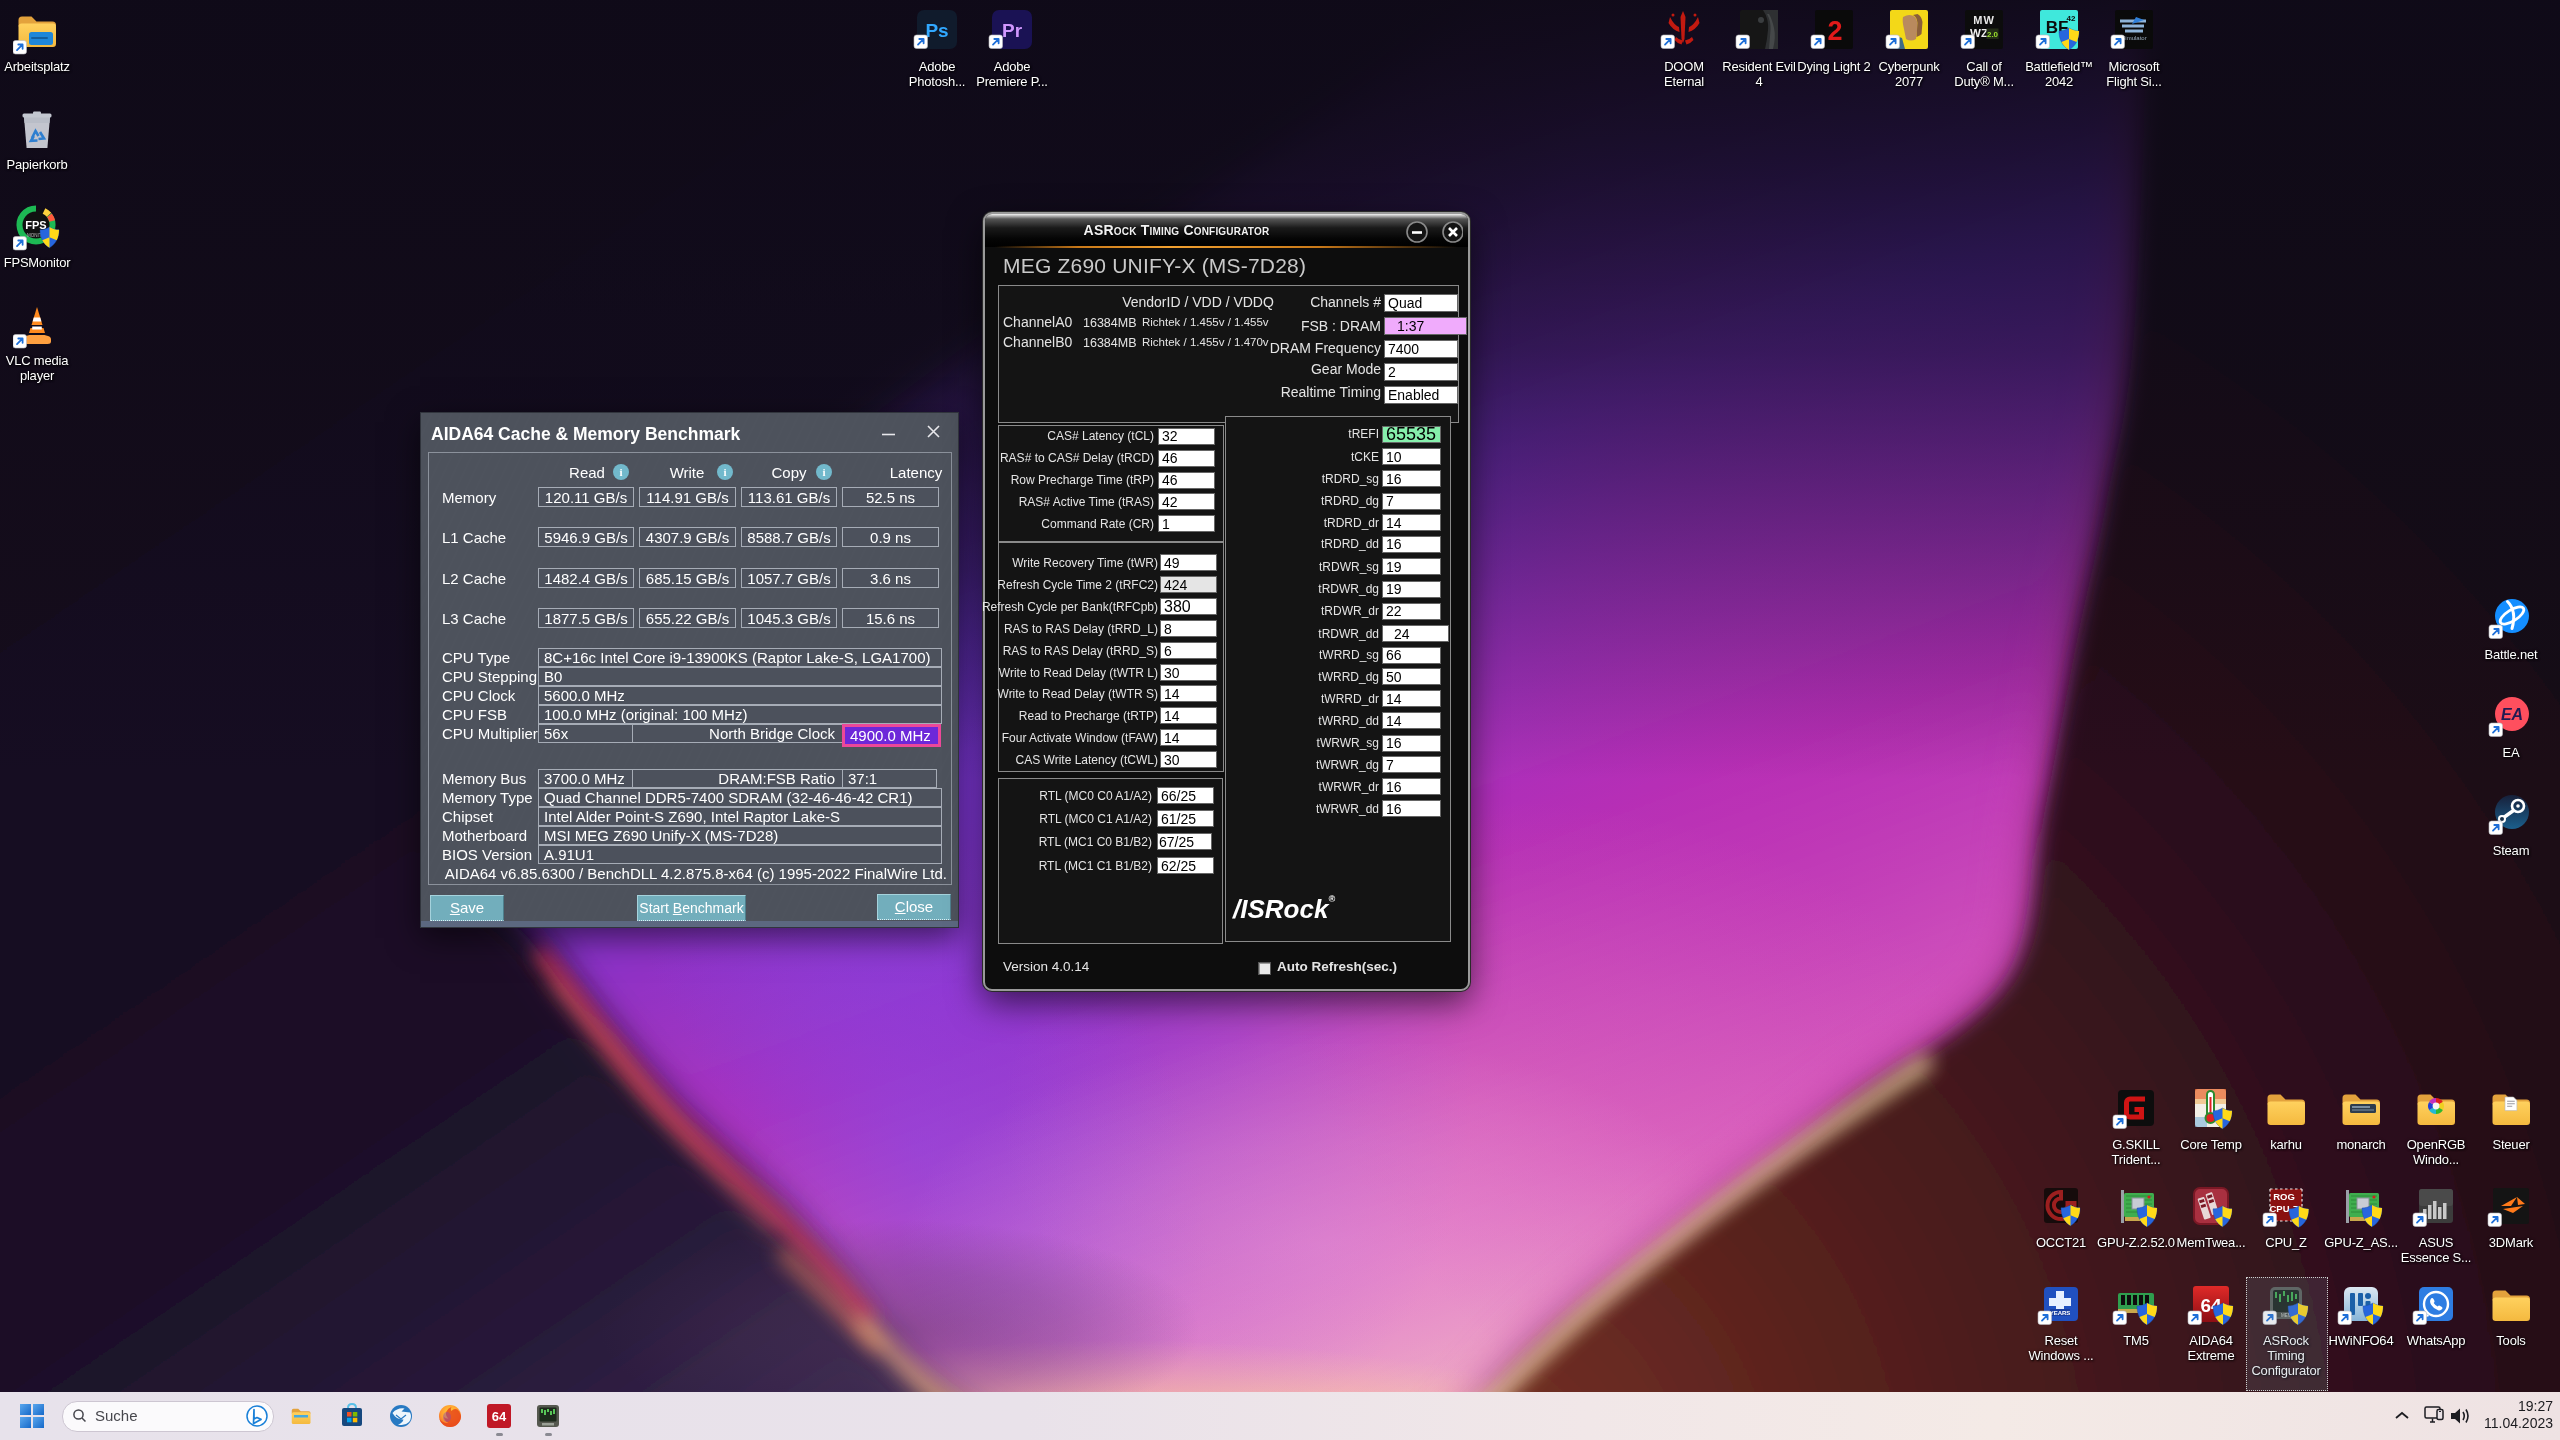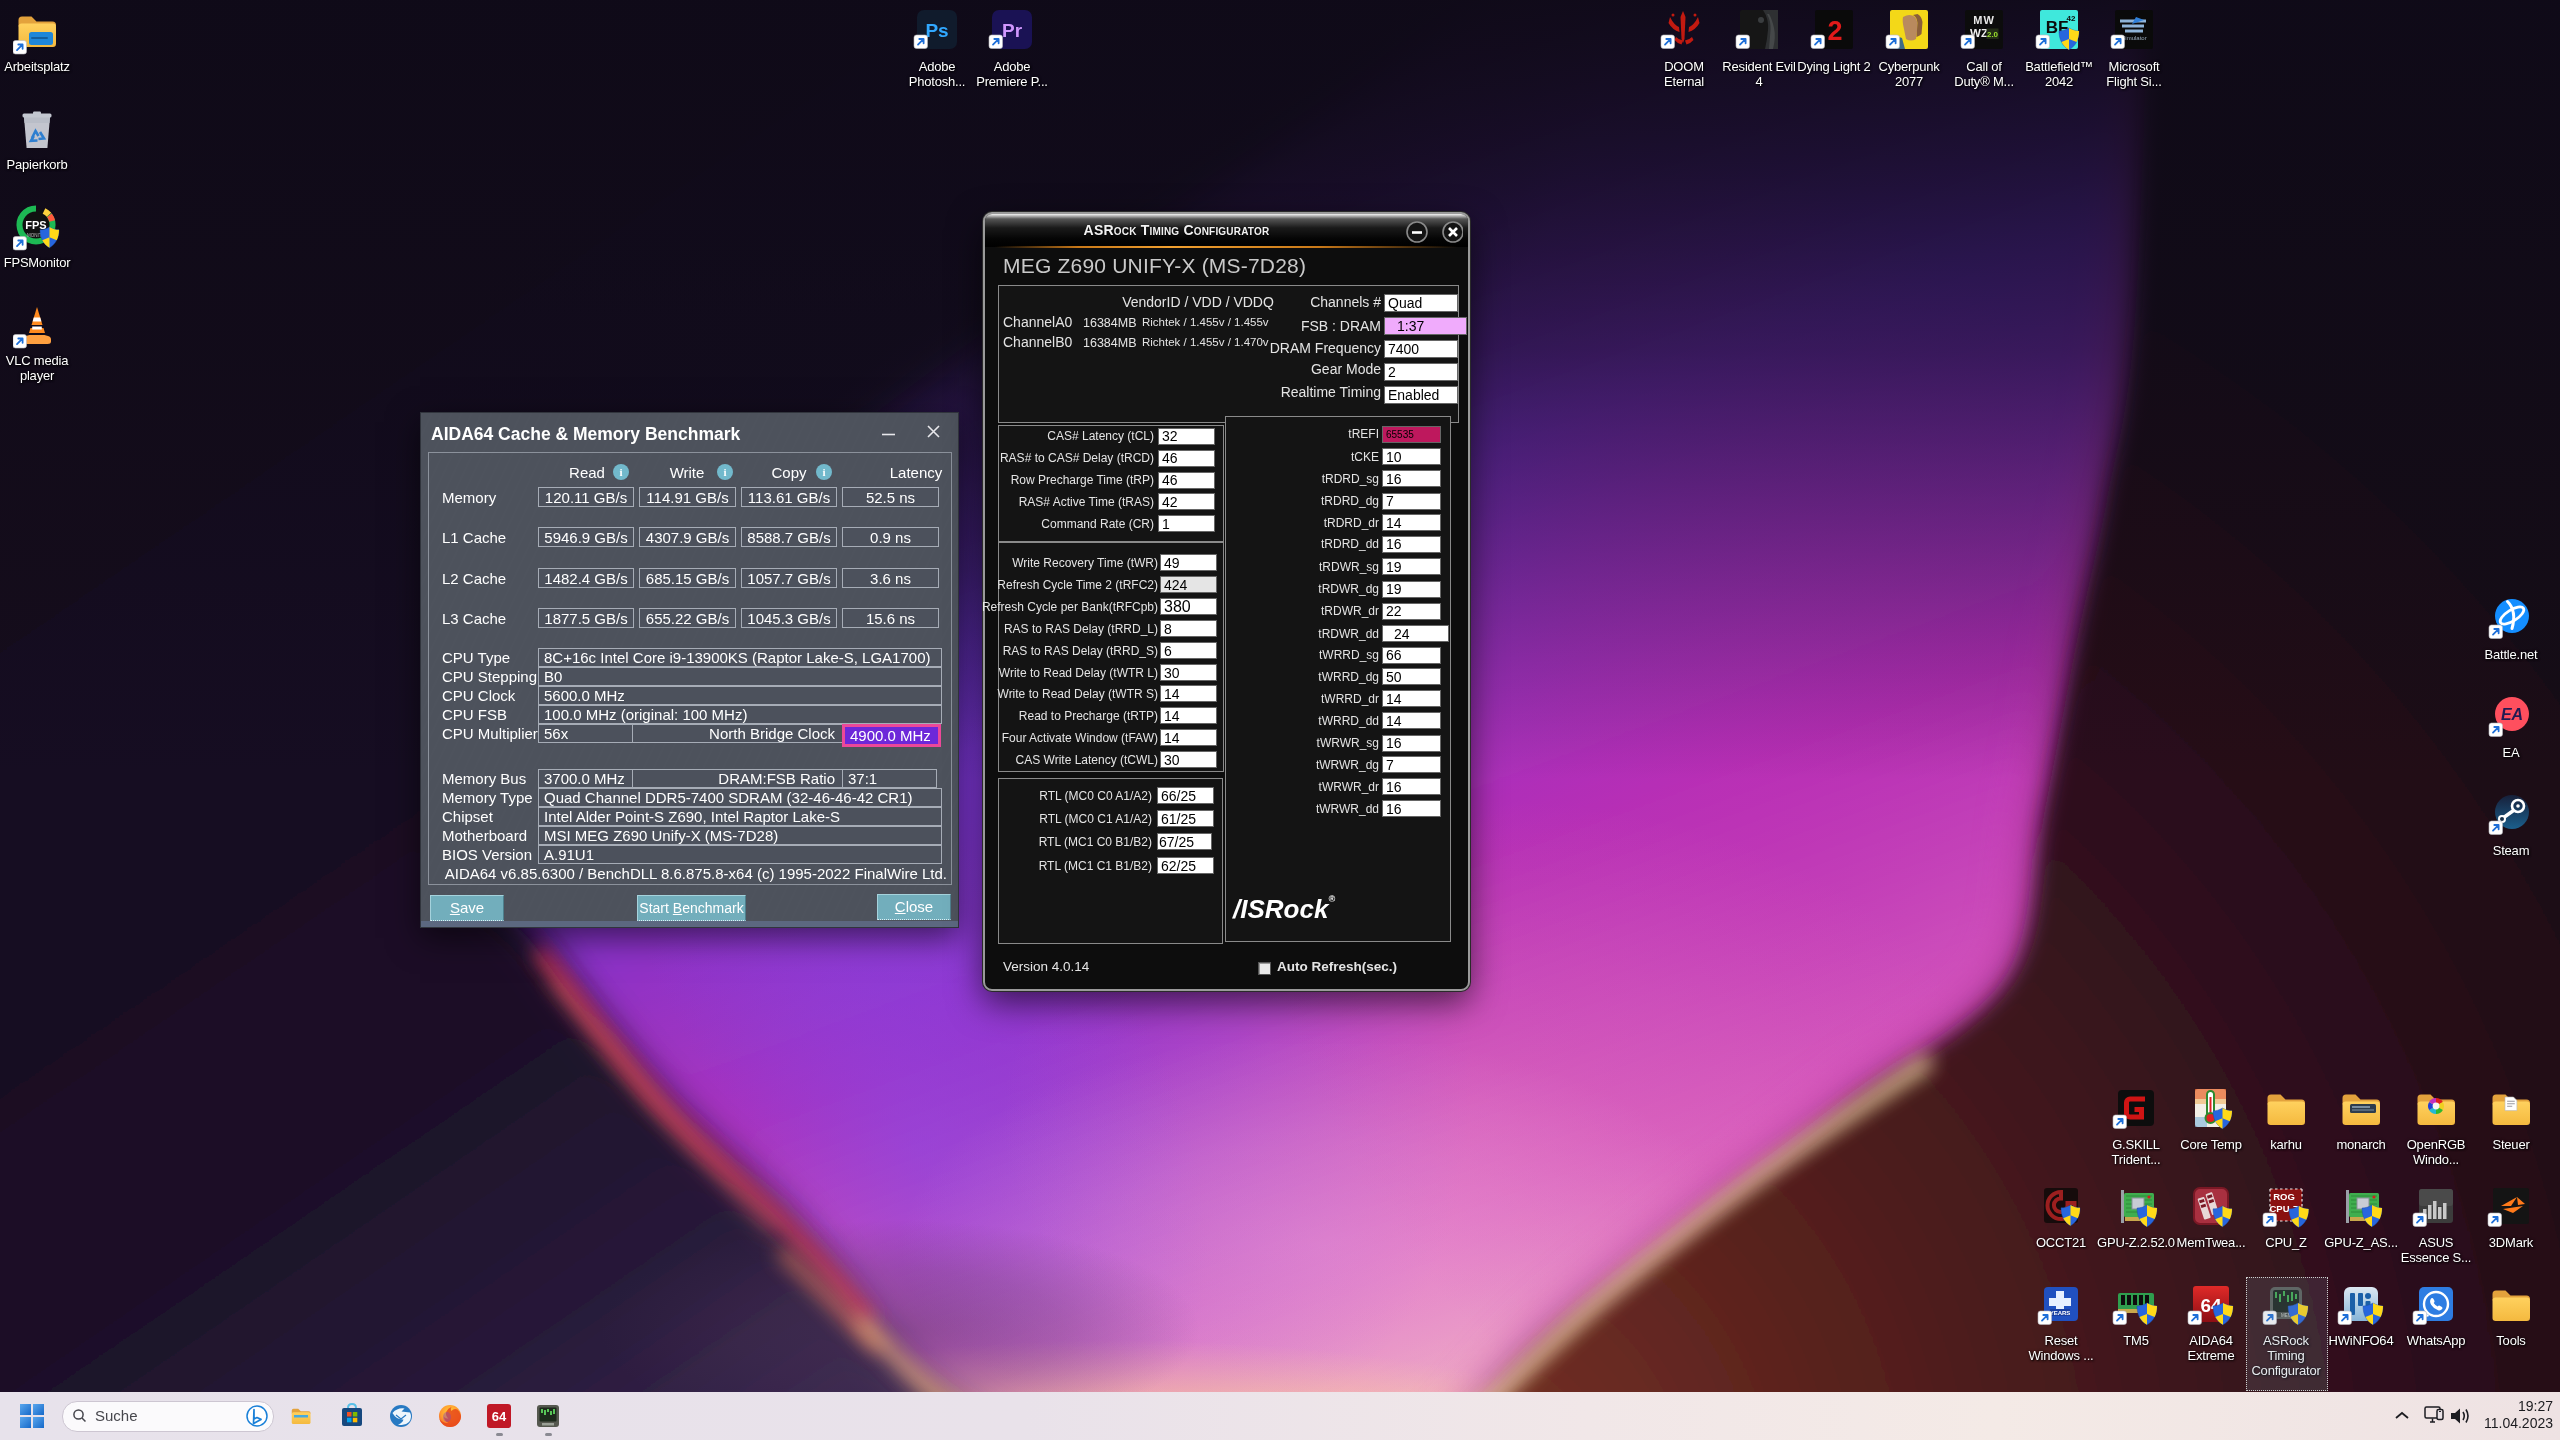--- a/index.html
+++ b/index.html
@@ -628,21 +628,21 @@
 <div style="position:absolute;background:#4c515c;border:1px solid #a6acb6;color:#fff;display:flex;align-items:center;left:211px;top:356px;width:202px;height:17px;justify-content:flex-end;padding-right:8px">DRAM:FSB Ratio</div>
 <div style="position:absolute;background:#4c515c;border:1px solid #a6acb6;color:#fff;display:flex;align-items:center;left:421px;top:356px;width:88px;height:17px;padding-left:5px">37:1</div>
 <div style="position:absolute;left:21px;top:375px;height:19px;display:flex;align-items:center">Memory Type</div>
 <div style="position:absolute;background:#4c515c;border:1px solid #a6acb6;color:#fff;display:flex;align-items:center;left:117px;top:375px;width:397px;height:17px;padding-left:5px">Quad Channel DDR5-7400 SDRAM  (32-46-46-42 CR1)</div>
 <div style="position:absolute;left:21px;top:394px;height:19px;display:flex;align-items:center">Chipset</div>
 <div style="position:absolute;background:#4c515c;border:1px solid #a6acb6;color:#fff;display:flex;align-items:center;left:117px;top:394px;width:397px;height:17px;padding-left:5px">Intel Alder Point-S Z690, Intel Raptor Lake-S</div>
 <div style="position:absolute;left:21px;top:413px;height:19px;display:flex;align-items:center">Motherboard</div>
 <div style="position:absolute;background:#4c515c;border:1px solid #a6acb6;color:#fff;display:flex;align-items:center;left:117px;top:413px;width:397px;height:17px;padding-left:5px">MSI MEG Z690 Unify-X (MS-7D28)</div>
 <div style="position:absolute;left:21px;top:432px;height:19px;display:flex;align-items:center">BIOS Version</div>
 <div style="position:absolute;background:#4c515c;border:1px solid #a6acb6;color:#fff;display:flex;align-items:center;left:117px;top:432px;width:397px;height:17px;padding-left:5px">A.91U1</div>
-<div style="position:absolute;right:11px;top:452px">AIDA64 v6.85.6300 / BenchDLL 8.6.875.8-x64  (c) 1995-2022 FinalWire Ltd.</div>
+<div style="position:absolute;right:11px;top:452px">AIDA64 v6.85.6300 / BenchDLL 4.2.875.8-x64  (c) 1995-2022 FinalWire Ltd.</div>
 <div style="position:absolute;background:#72aebc;color:#fff;text-align:center;height:24px;line-height:24px;border-top:1px solid #a5d2dc;border-left:1px solid #a5d2dc;border-right:1px solid #4d7f8c;border-bottom:1px dotted #dff0f5;left:9px;top:482px;width:72px"><u>S</u>ave</div>
 <div style="position:absolute;background:#72aebc;color:#fff;text-align:center;height:24px;line-height:24px;border-top:1px solid #a5d2dc;border-left:1px solid #a5d2dc;border-right:1px solid #4d7f8c;border-bottom:1px dotted #dff0f5;left:216px;top:482px;width:107px;white-space:nowrap;font-size:14px">Start <u>B</u>enchmark</div>
 <div style="position:absolute;background:#72aebc;color:#fff;text-align:center;height:24px;line-height:24px;border-top:1px solid #a5d2dc;border-left:1px solid #a5d2dc;border-right:1px solid #4d7f8c;border-bottom:1px dotted #dff0f5;left:456px;top:481px;width:72px"><u>C</u>lose</div>
 <div style="position:absolute;left:0;bottom:0;width:100%;height:6px;background:#5c6880"></div>
 </div>
 <div style="position:absolute;left:983px;top:212px;width:483px;height:775px;background:#0d0d0d;border-radius:9px;border:2px solid #9a9a9a;box-shadow:0 0 0 1px #2a2a2a,0 12px 34px rgba(0,0,0,.6);color:#e4e4e4;font-size:13.5px">
 <div style="position:absolute;left:0;top:0;width:100%;height:33px;border-radius:7px 7px 0 0;background:linear-gradient(#f4f4f4 0%,#aaa 7%,#555 15%,#1a1a1a 42%,#050505 75%,#000 100%)"></div>
 <div style="position:absolute;left:-50px;top:8px;width:100%;text-align:center;font-variant:small-caps;font-weight:bold;font-size:14px;letter-spacing:.2px;color:#f2f2f2;text-shadow:0 1px 2px #000">ASRock Timing Configurator</div>
 <div style="position:absolute;left:10px;top:32px;width:463px;height:2px;background:linear-gradient(90deg,rgba(200,120,24,0) 0%,#c87818 18%,#f0a030 38%,#c87818 70%,rgba(200,120,24,0) 100%)"></div>
 <svg style="position:absolute;left:420px;top:6px" width="58" height="24" viewBox="0 0 58 24">
@@ -706,21 +706,21 @@
 <div style="position:absolute;background:#fff;border:1px solid #666;color:#000;display:flex;align-items:center;padding-left:3px;font-size:14px;left:175px;top:537px;width:52px;height:15px">30</div>
 <div style="position:absolute;left:2px;top:573px;width:165px;height:17px;text-align:right;font-size:12px;white-space:nowrap;display:flex;align-items:center;justify-content:flex-end">RTL (MC0 C0 A1/A2)</div>
 <div style="position:absolute;background:#fff;border:1px solid #666;color:#000;display:flex;align-items:center;padding-left:3px;font-size:14px;left:172px;top:573px;width:52px;height:15px">66/25</div>
 <div style="position:absolute;left:2px;top:596px;width:165px;height:17px;text-align:right;font-size:12px;white-space:nowrap;display:flex;align-items:center;justify-content:flex-end">RTL (MC0 C1 A1/A2)</div>
 <div style="position:absolute;background:#fff;border:1px solid #666;color:#000;display:flex;align-items:center;padding-left:3px;font-size:14px;left:172px;top:596px;width:52px;height:15px">61/25</div>
 <div style="position:absolute;left:2px;top:619px;width:165px;height:17px;text-align:right;font-size:12px;white-space:nowrap;display:flex;align-items:center;justify-content:flex-end">RTL (MC1 C0 B1/B2)</div>
 <div style="position:absolute;background:#fff;border:1px solid #666;color:#000;display:flex;align-items:center;padding-left:1px;font-size:14px;left:172px;top:619px;width:52px;height:15px">67/25</div>
 <div style="position:absolute;left:2px;top:643px;width:165px;height:17px;text-align:right;font-size:12px;white-space:nowrap;display:flex;align-items:center;justify-content:flex-end">RTL (MC1 C1 B1/B2)</div>
 <div style="position:absolute;background:#fff;border:1px solid #666;color:#000;display:flex;align-items:center;padding-left:3px;font-size:14px;left:172px;top:643px;width:52px;height:15px">62/25</div>
 <div style="position:absolute;left:229px;top:211.5px;width:165px;height:17px;text-align:right;font-size:12px;white-space:nowrap;display:flex;align-items:center;justify-content:flex-end">tREFI</div>
-<div style="position:absolute;background:#be185d;border:1px solid #666;color:#000;display:flex;align-items:center;padding-left:3px;font-size:10px;left:397px;top:211.5px;width:54px;height:15px">65535</div>
+<div style="position:absolute;background:#86efac;border:1px solid #666;color:#000;display:flex;align-items:center;padding-left:3px;font-size:18px;left:397px;top:211.5px;width:54px;height:15px">65535</div>
 <div style="position:absolute;left:229px;top:234px;width:165px;height:17px;text-align:right;font-size:12px;white-space:nowrap;display:flex;align-items:center;justify-content:flex-end">tCKE</div>
 <div style="position:absolute;background:#fff;border:1px solid #666;color:#000;display:flex;align-items:center;padding-left:3px;font-size:14px;left:397px;top:234px;width:54px;height:15px">10</div>
 <div style="position:absolute;left:229px;top:256px;width:165px;height:17px;text-align:right;font-size:12px;white-space:nowrap;display:flex;align-items:center;justify-content:flex-end">tRDRD_sg</div>
 <div style="position:absolute;background:#fff;border:1px solid #666;color:#000;display:flex;align-items:center;padding-left:3px;font-size:14px;left:397px;top:256px;width:54px;height:15px">16</div>
 <div style="position:absolute;left:229px;top:278.5px;width:165px;height:17px;text-align:right;font-size:12px;white-space:nowrap;display:flex;align-items:center;justify-content:flex-end">tRDRD_dg</div>
 <div style="position:absolute;background:#fff;border:1px solid #666;color:#000;display:flex;align-items:center;padding-left:3px;font-size:14px;left:397px;top:278.5px;width:54px;height:15px">7</div>
 <div style="position:absolute;left:229px;top:300px;width:165px;height:17px;text-align:right;font-size:12px;white-space:nowrap;display:flex;align-items:center;justify-content:flex-end">tRDRD_dr</div>
 <div style="position:absolute;background:#fff;border:1px solid #666;color:#000;display:flex;align-items:center;padding-left:3px;font-size:14px;left:397px;top:300px;width:54px;height:15px">14</div>
 <div style="position:absolute;left:229px;top:321.5px;width:165px;height:17px;text-align:right;font-size:12px;white-space:nowrap;display:flex;align-items:center;justify-content:flex-end">tRDRD_dd</div>
 <div style="position:absolute;background:#fff;border:1px solid #666;color:#000;display:flex;align-items:center;padding-left:3px;font-size:14px;left:397px;top:321.5px;width:54px;height:15px">16</div>

